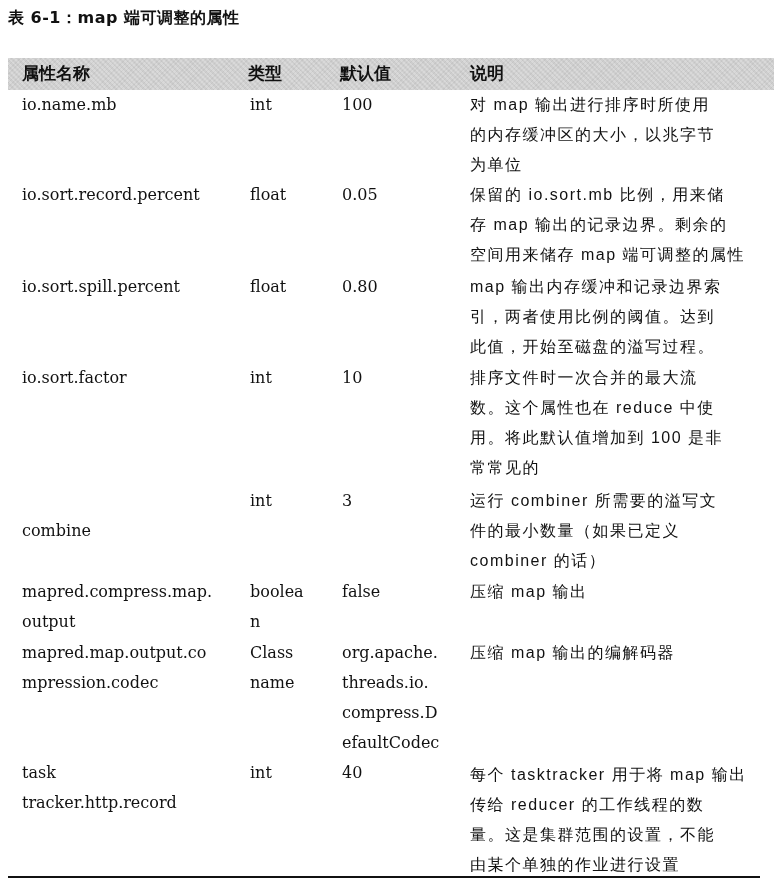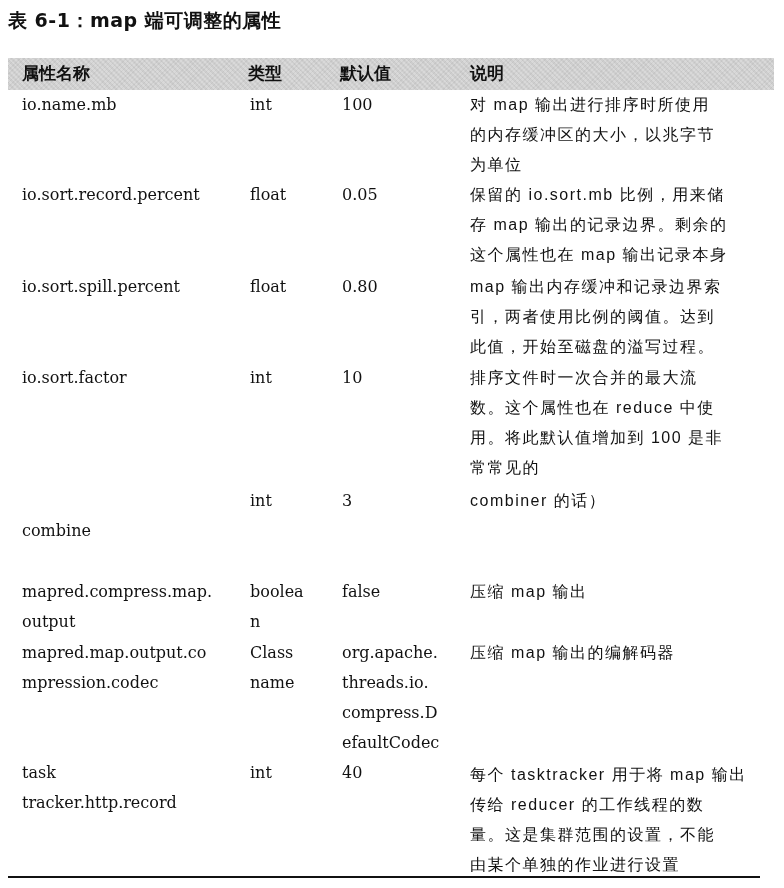--- a/index.html
+++ b/index.html
@@ -4,21 +4,21 @@
 <style>
   html, body { margin: 0; padding: 0; background: #ffffff; }
   body {
     width: 784px; height: 888px; position: relative; overflow: hidden;
     font-family: "DejaVu Serif", "Liberation Serif", serif;
     color: #111;
   }
   .caption {
     position: absolute; left: 8px; top: 8px;
     font-family: "DejaVu Sans", "Liberation Sans", sans-serif;
-    font-weight: bold; font-size: 19px; letter-spacing: 0.5px;
+    font-weight: bold; font-size: 16px; letter-spacing: 0.5px;
     color: #111;
   }
   .header-band {
     position: absolute; left: 8px; top: 58px; width: 766px; height: 32px;
     background:
       repeating-linear-gradient(45deg, rgba(0,0,0,0.05) 0 2px, rgba(255,255,255,0) 2px 4px),
       repeating-linear-gradient(-45deg, rgba(0,0,0,0.04) 0 1px, rgba(255,255,255,0) 1px 3px),
       #d9d9d9;
   }
   .hcell {
@@ -63,21 +63,21 @@
   </div>
 </div>
 
 <div>
   <div class="cell" style="left:22px;top:180px"><span>io.sort.record.percent</span></div>
   <div class="cell" style="left:250px;top:180px"><span>float</span></div>
   <div class="cell" style="left:342px;top:180px"><span>0.05</span></div>
   <div class="desc" style="top:180px">
     <span class="desc-line">保留的 io.sort.mb 比例，用来储</span>
     <span class="desc-line">存 map 输出的记录边界。剩余的</span>
-    <span class="desc-line">这个属性也在 map 输出记录本身</span>
+    <span class="desc-line">空间用来储存 map 端可调整的属性</span>
   </div>
 </div>
 
 <div>
   <div class="cell" style="left:22px;top:272px"><span>io.sort.spill.percent</span></div>
   <div class="cell" style="left:250px;top:272px"><span>float</span></div>
   <div class="cell" style="left:342px;top:272px"><span>0.80</span></div>
   <div class="desc" style="top:272px">
     <span class="desc-line">map 输出内存缓冲和记录边界索</span>
     <span class="desc-line">引，两者使用比例的阈值。达到</span>
@@ -95,20 +95,22 @@
     <span class="desc-line">用。将此默认值增加到 100 是非</span>
     <span class="desc-line">常常见的</span>
   </div>
 </div>
 
 <div>
   <div class="cell" style="left:22px;top:486px"><br><span>combine</span></div>
   <div class="cell" style="left:250px;top:486px"><span>int</span></div>
   <div class="cell" style="left:342px;top:486px"><span>3</span></div>
   <div class="desc" style="top:486px">
+    <span class="desc-line">运行 combiner 所需要的溢写文</span>
+    <span class="desc-line">件的最小数量（如果已定义</span>
     <span class="desc-line">combiner 的话）</span>
   </div>
 </div>
 
 <div>
   <div class="cell" style="left:22px;top:577px"><span>mapred.compress.map.</span><br><span>output</span></div>
   <div class="cell" style="left:250px;top:577px"><span>boolea</span><br><span>n</span></div>
   <div class="cell" style="left:342px;top:577px"><span>false</span></div>
   <div class="desc" style="top:577px">
     <span class="desc-line">压缩 map 输出</span>

